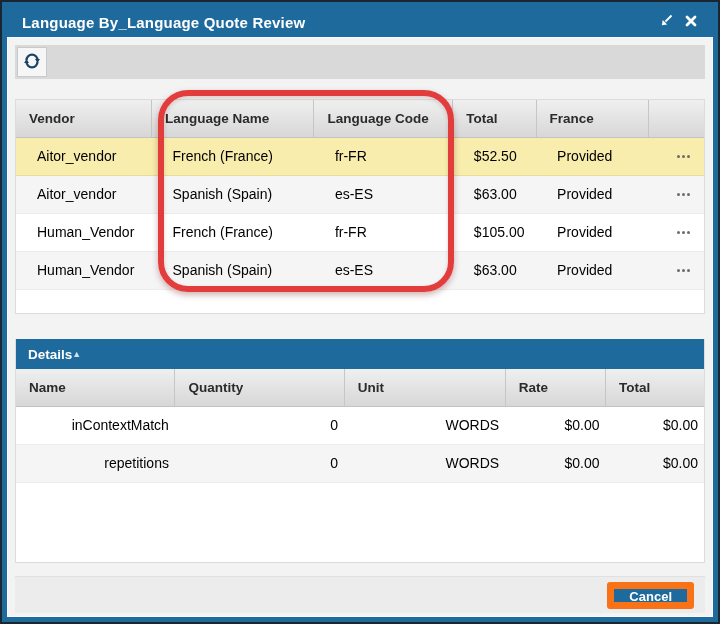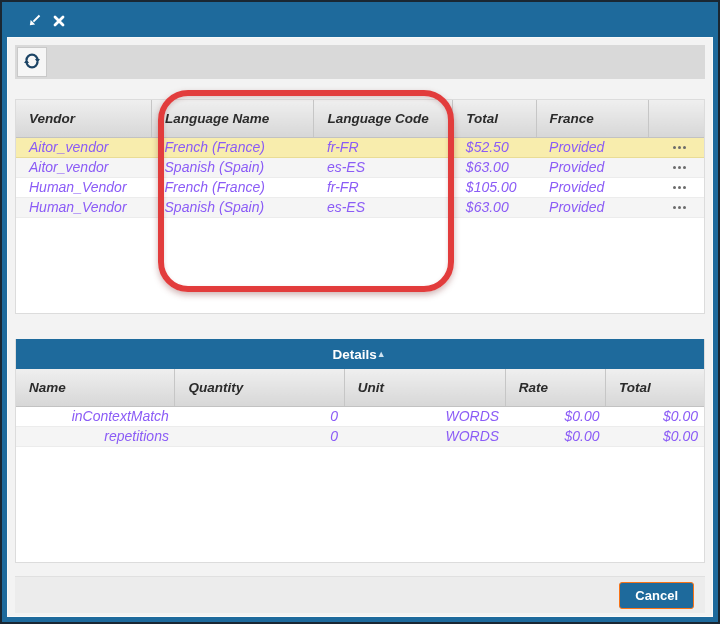--- a/index.html
+++ b/index.html
@@ -38,81 +38,82 @@
   .refresh-btn{
     width:30px;height:30px;background:#f6f6f6;border:1px solid #c9c9c9;
     display:flex;align-items:center;justify-content:center;cursor:pointer;
   }
 
   
   .panel{background:#fff;border:1px solid #dcdcdc;overflow:hidden;}
   .table1-wrap{height:215px;margin-bottom:25px;}
   .details-wrap{height:224px;margin-bottom:13px;border-top:none;}
 
-  table.grid{width:100%;border-collapse:collapse;table-layout:fixed;font-style:italic;}
+  table.grid{width:100%;border-collapse:collapse;table-layout:fixed;}
   table.grid th{
     height:37px;text-align:left;padding:0 6px 0 13px;
     font-size:13.5px;font-weight:bold;color:#2b2b2b;
     background:linear-gradient(#efefef,#d7d7d7);
     border-bottom:1px solid #c2c2c2;
   }
   table.grid th + th{border-left:1px solid #c6c6c6;}
   table.grid td{
-    height:20px;padding:0 6px 0 13px;font-size:14px;color:#8b5cf6;
+    height:38px;padding:0 6px 0 21px;font-size:14px;color:#000000;
     border-bottom:1px solid #ececec;white-space:nowrap;overflow:hidden;
   }
   .quotes tr.even td{background:#f5f5f5;}
   .quotes tr.selected td{
     background:#f8edad;
     border-top:1px solid #e9dc96;border-bottom:1px solid #e9dc96;
   }
   .details-table td{height:35px;text-align:right;}
   .details-table tr.even td{background:#f5f5f5;}
 
   
   .menu-btn{background:transparent;border:none;width:100%;height:100%;
     display:flex;align-items:center;justify-content:center;cursor:pointer;padding:0;}
   .dots{display:flex;gap:2px;}
   .dots i{width:3px;height:3px;border-radius:50%;background:#6b6b6b;display:block;}
 
   
   .details-header{
     height:30px;background:#1e6a9c;color:#fff;
-    display:flex;align-items:center;justify-content:center;
+    display:flex;align-items:center;justify-content:flex-start;
     padding:0 14px 0 12px;cursor:pointer;
   }
   .details-header .dtitle{font-size:13.5px;font-weight:bold;}
   .details-header .caret{font-size:9px;color:#cfe2f0;}
 
   
   .footer{
     height:37px;background:#ececec;border-top:1px solid #e0e0e0;
     display:flex;align-items:center;justify-content:flex-end;padding-right:11px;
   }
   .cancel{
     height:27px;padding:0 15px;background:#1e6a9c;color:#fff;
-    border:1px solid #f97316;border-radius:3px;
+    border:7px solid #f97316;border-radius:3px;
     font-size:13px;font-weight:bold;cursor:pointer;
     font-family:"Liberation Sans","DejaVu Sans",sans-serif;
   }
 
   
   .red-ring{
     position:absolute;left:156px;top:88px;width:296px;height:202px;
     border:6px solid #e23c3c;border-radius:30px;
     box-shadow:0 3px 6px rgba(120,40,40,.35), inset 0 2px 4px rgba(120,40,40,.2);
     pointer-events:none;
   }
 </style>
 </head>
 <body>
 
 <div class="window">
 
   <div class="titlebar">
+    <span class="title">Language By_Language Quote Review</span>
     <button class="tb-btn" title="">
       <span>
         <svg width="13" height="13" viewBox="0 0 14 14">
           <path d="M12.4 1.6 L5.8 8.2" stroke="#fff" stroke-width="2.1" fill="none"></path>
           <path d="M2 12 L2.9 6.4 L7.7 11.2 Z" fill="#fff"></path>
         </svg>
       </span>
     </button>
     <button class="tb-btn">
       <span>

